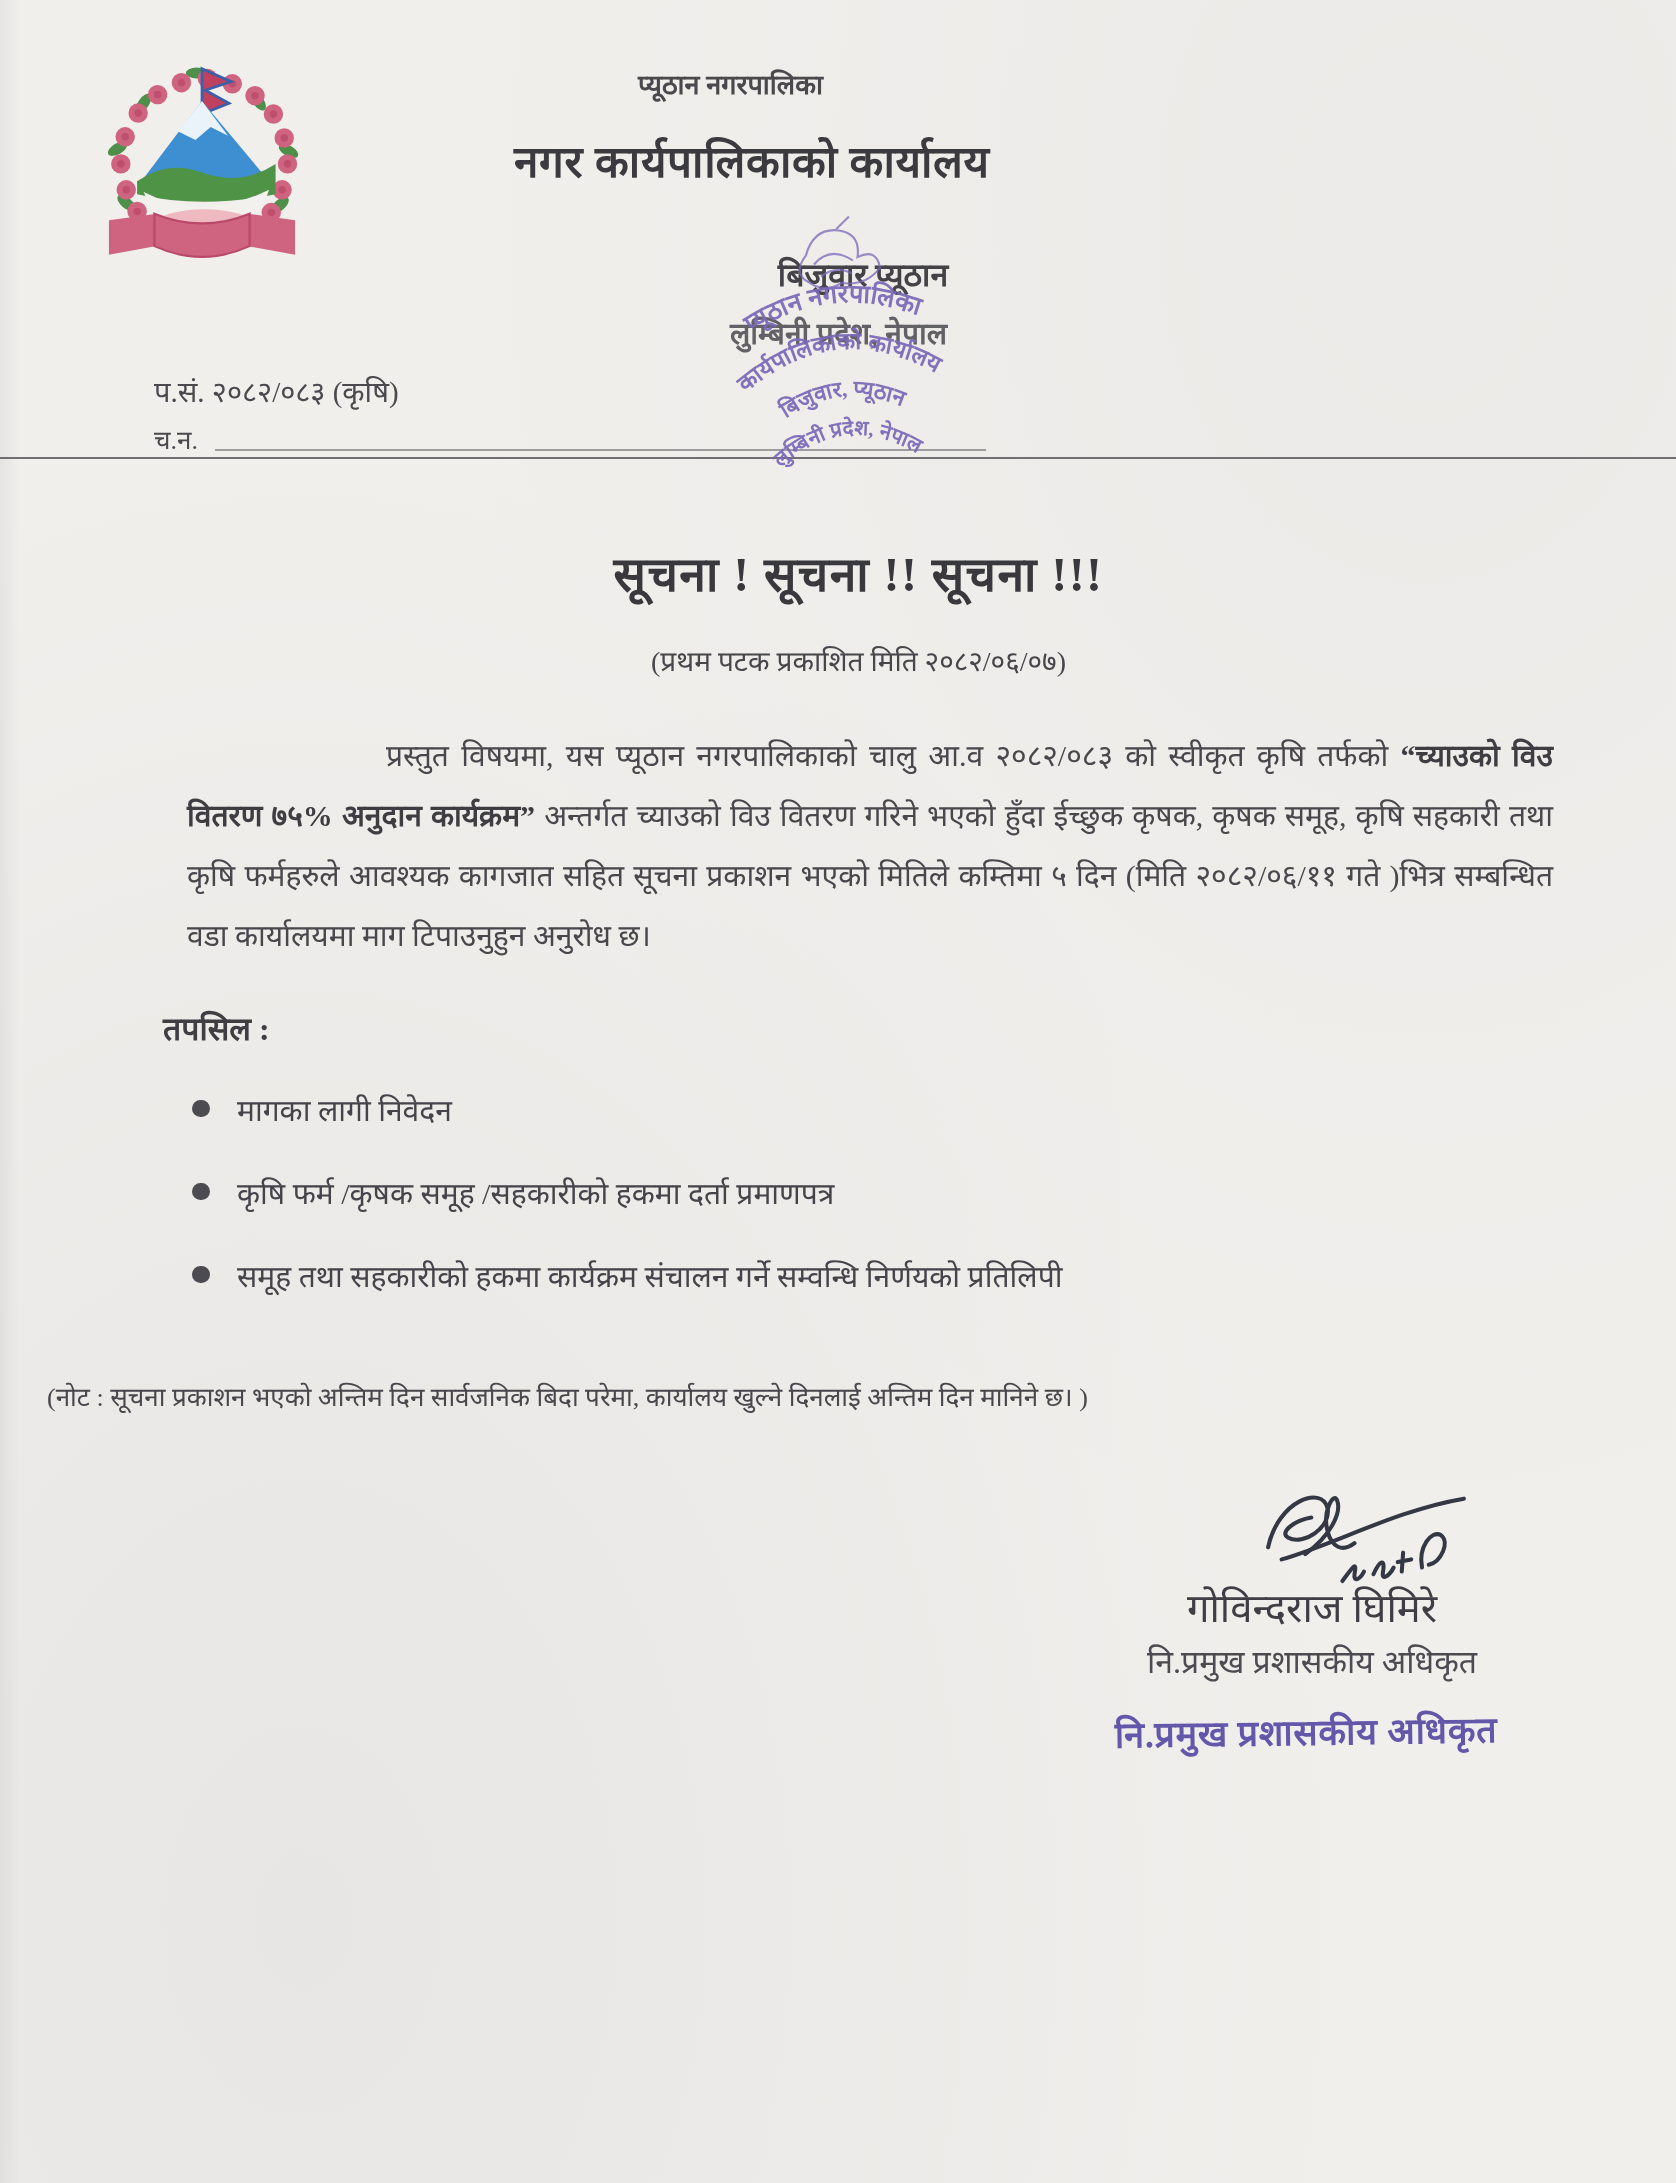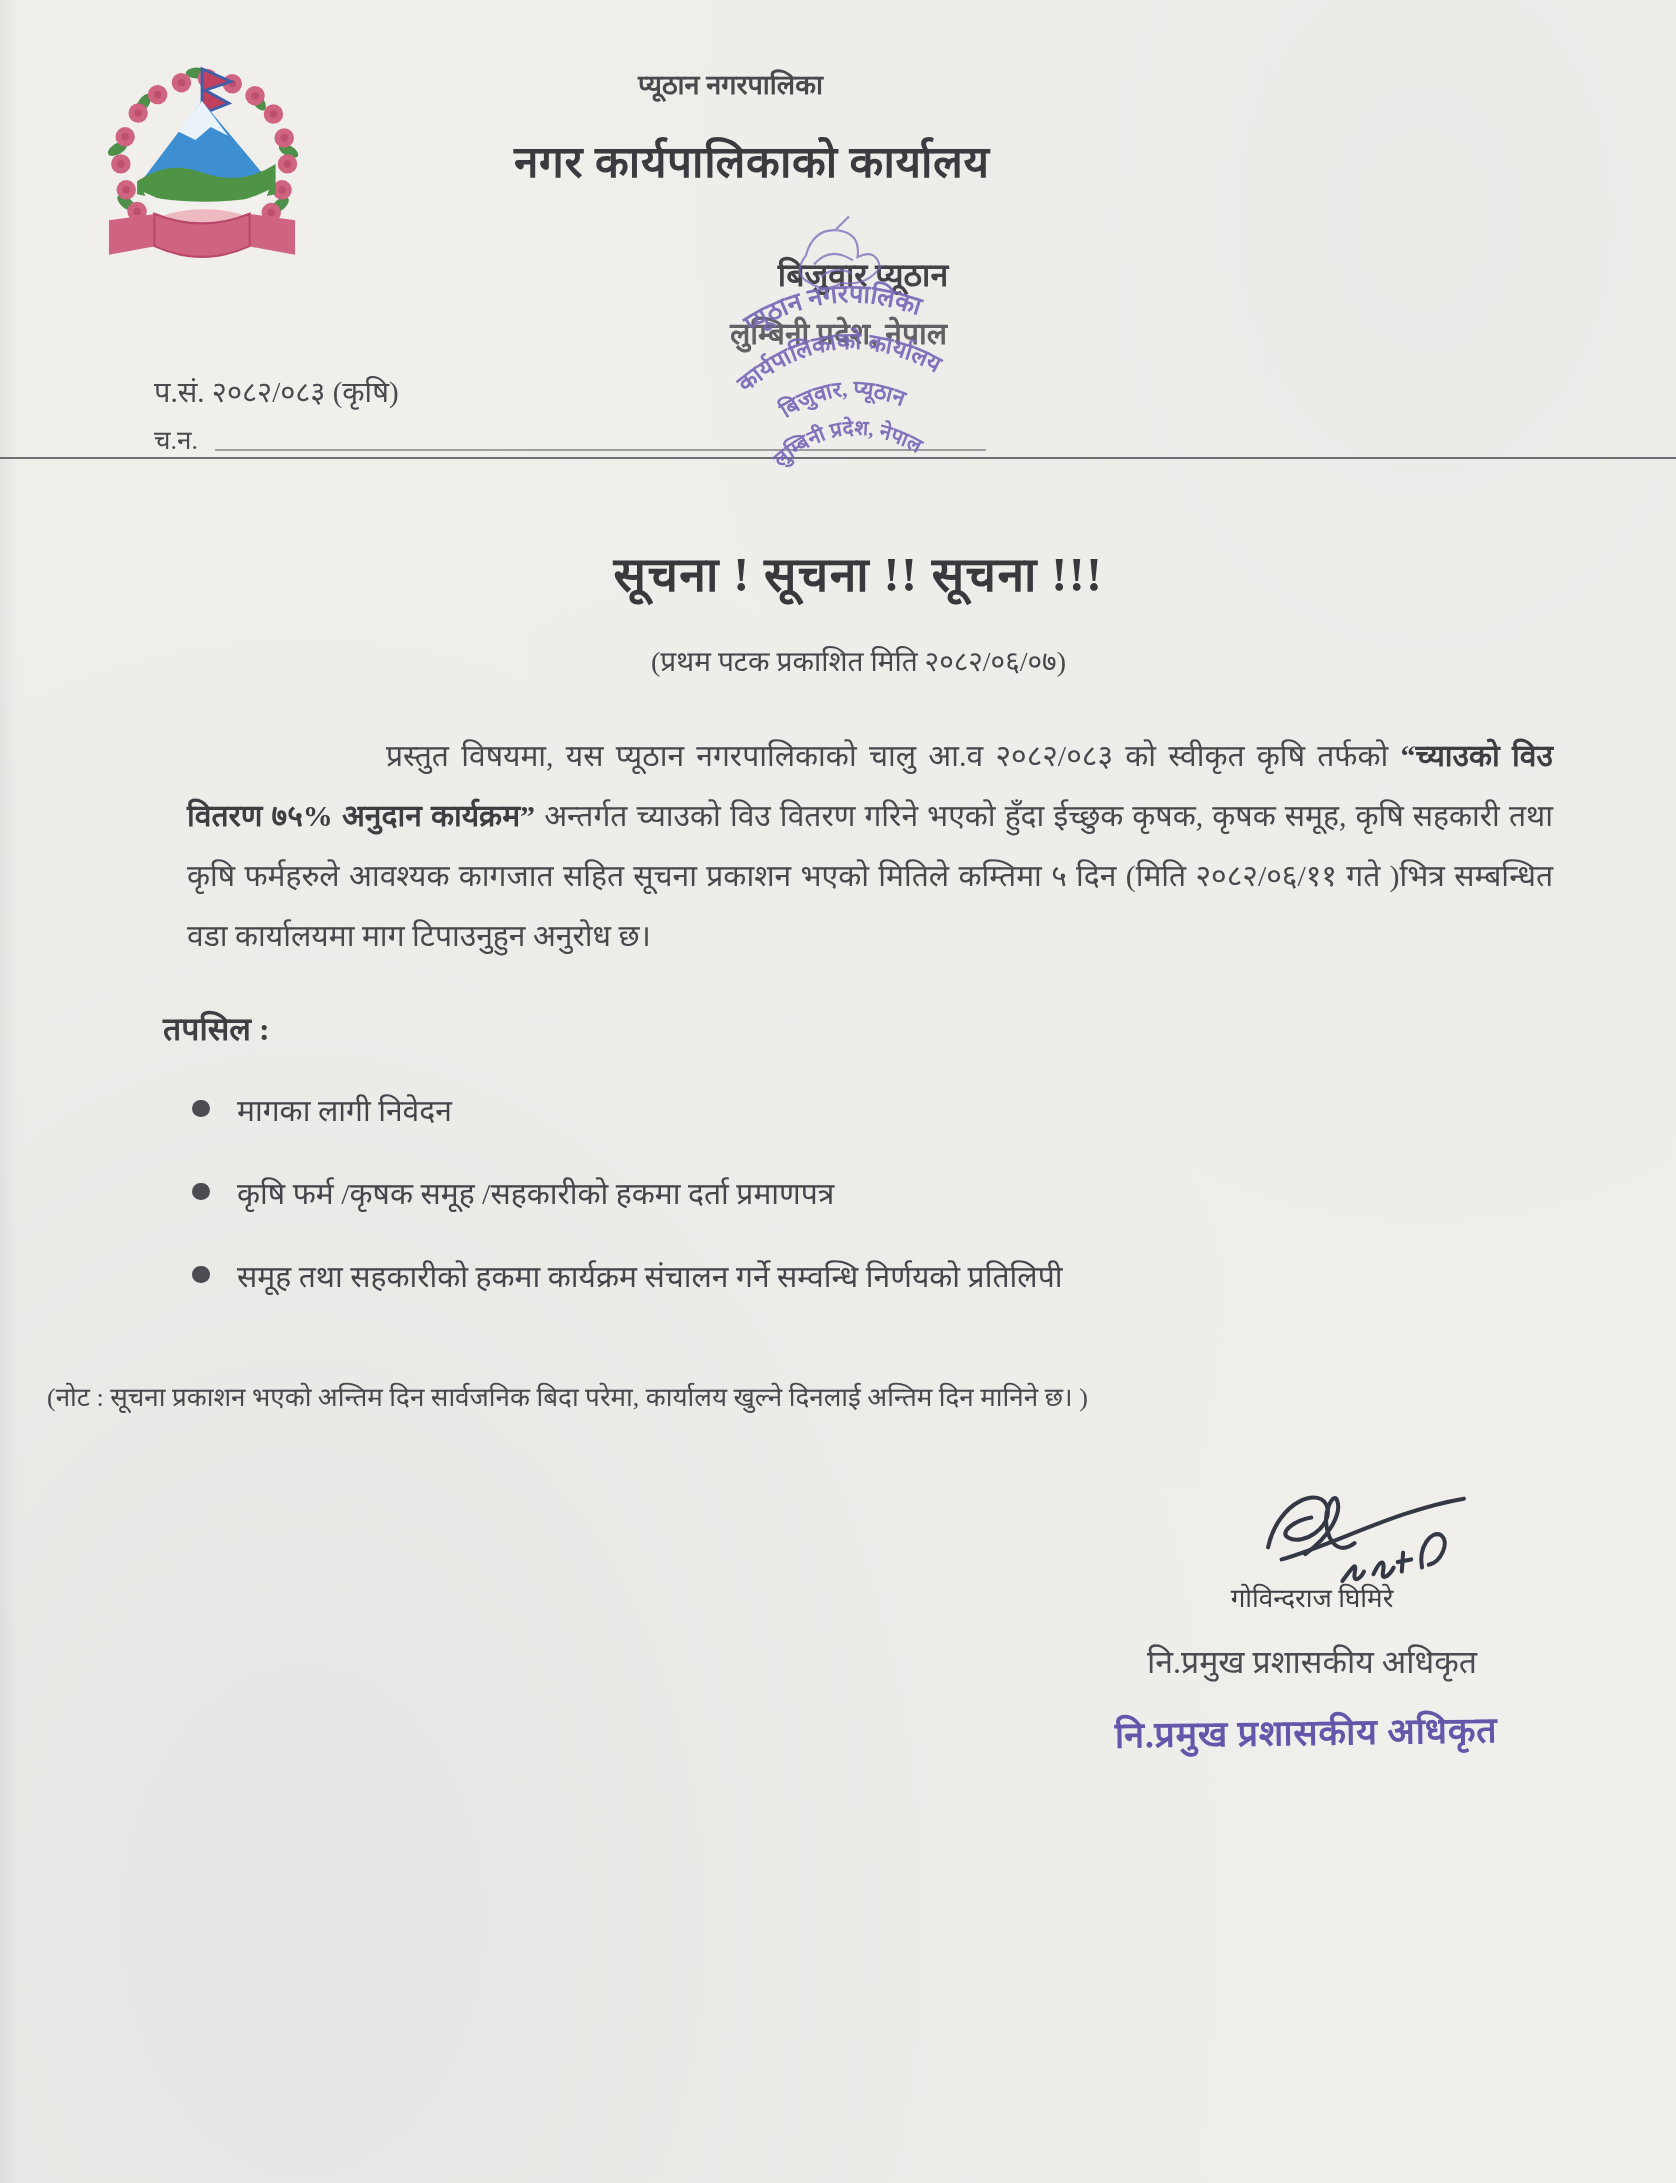--- a/index.html
+++ b/index.html
@@ -38,21 +38,21 @@
   .pubdate{left:0;top:641px;width:1717px;text-align:center;font-size:28px;color:#47464b;}
   .para{left:187px;top:726px;width:1366px;font-size:30px;line-height:60px;text-align:justify;text-indent:199px;color:#48474c;}
   .para b{color:#3e3d42;}
   .tapasil{left:151px;top:1006px;font-size:32px;font-weight:bold;color:#3f3e43;margin-left:12px;}
   .bullets{left:192px;top:1089px;width:1285px;}
   .brow{position:relative;padding-left:45px;margin-bottom:42px;font-size:30px;color:#45444a;min-height:38px;}
   .brow .dot{position:absolute;left:0;top:10.8px;width:17.6px;height:17.6px;border-radius:50%;background:#4c4b52;}
   .note{left:47px;top:1378px;width:1318px;font-size:26px;color:#48474c;}
   
   .sig-img{left:1241px;top:1473px;width:250px;height:135px;}
-  .sig-name{left:1143px;top:1579px;width:338px;text-align:center;font-size:26px;color:#3f3e44;}
+  .sig-name{left:1143px;top:1579px;width:338px;text-align:center;font-size:40px;color:#3f3e44;}
   .sig-desig{left:1089px;top:1639px;width:446px;text-align:center;font-size:32px;color:#4c4b51;}
   .desig-stamp{left:1076px;top:1707px;width:460px;text-align:center;font-size:36px;font-weight:bold;color:#574ba5;transform:rotate(-0.8deg);letter-spacing:0.7px;opacity:.92;}
 </style>
 </head>
 <body>
 
 <div class="page">
 
   <svg class="abs logo" viewBox="0 0 200 195">
     <g>

